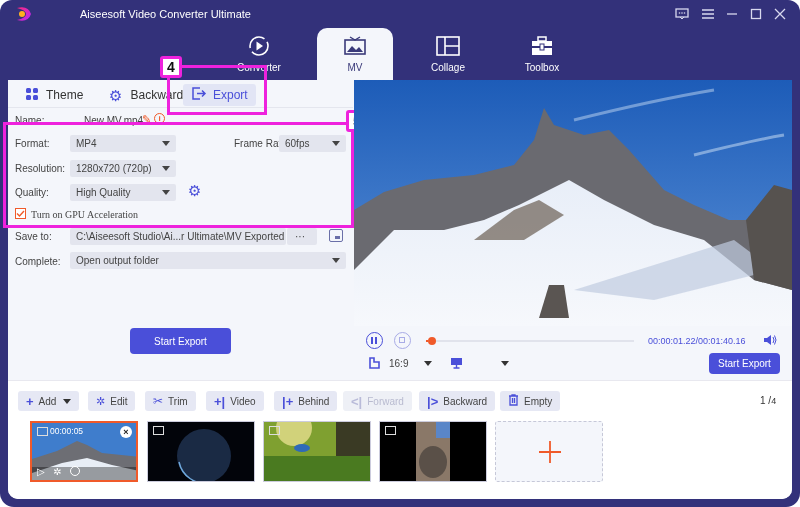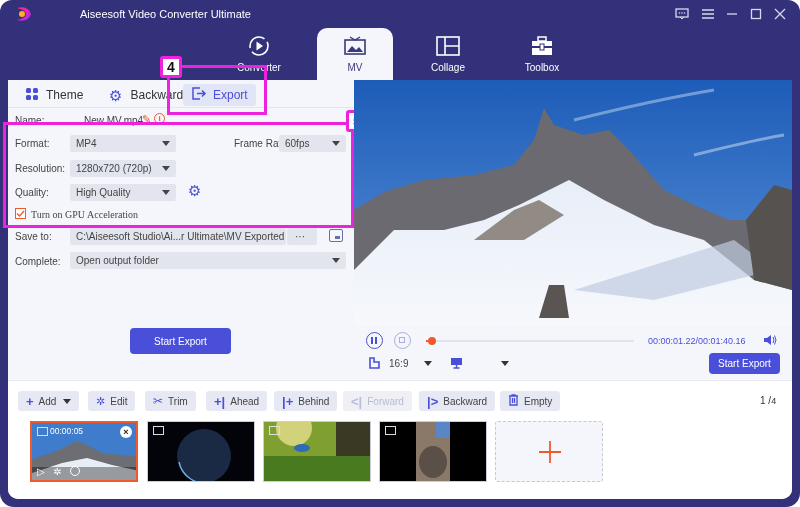--- a/index.html
+++ b/index.html
@@ -297,21 +297,21 @@
       <div class="tbtn" style="left:80px;">
         <span class="ti" style="font-size:11px;">✲</span>
         <span>Edit</span>
       </div>
       <div class="tbtn" style="left:137px;">
         <span class="ti" style="font-size:12px;">✂</span>
         <span>Trim</span>
       </div>
       <div class="tbtn" style="left:198px;">
         <span class="ti">+|</span>
-        <span>Ahead</span>
+        <span>Video</span>
       </div>
       <div class="tbtn" style="left:266px;">
         <span class="ti">|+</span>
         <span>Behind</span>
       </div>
       <div class="tbtn disabled" style="left:335px;">
         <span class="ti">&lt;|</span>
         <span>Forward</span>
       </div>
       <div class="tbtn" style="left:411px;">

